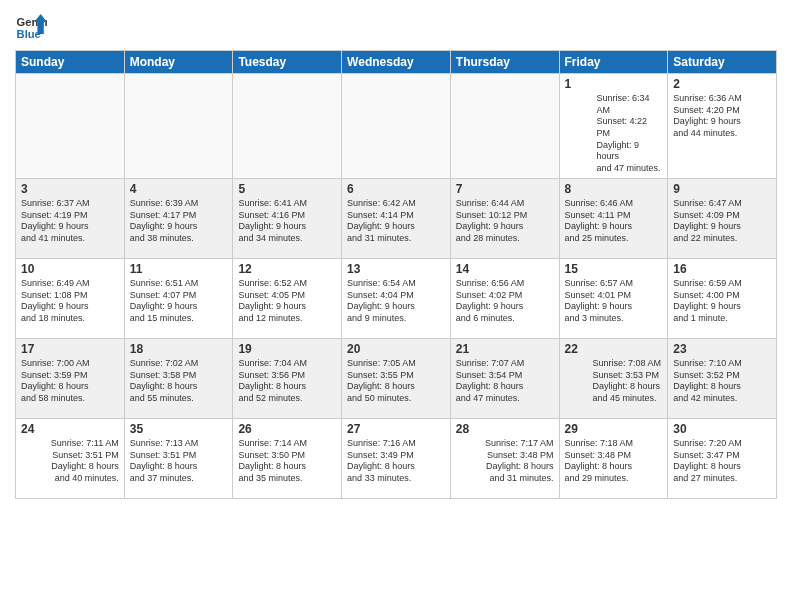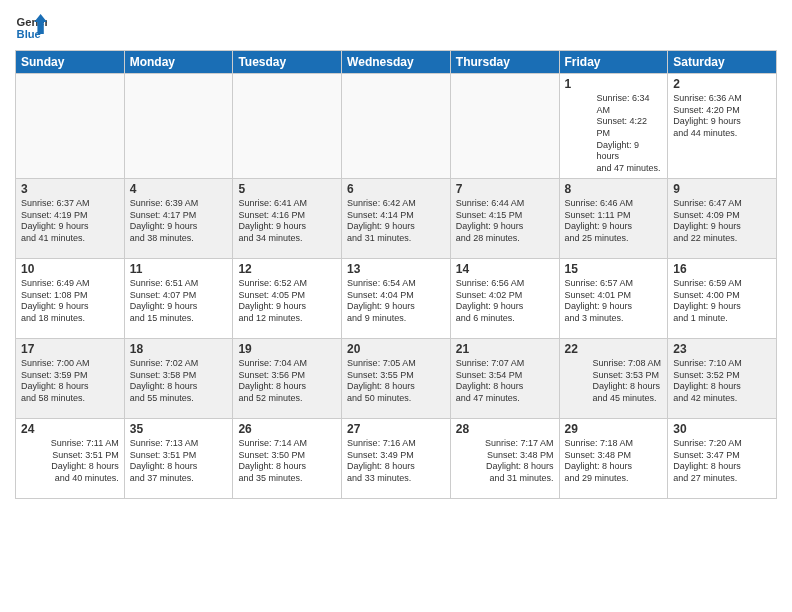--- a/index.html
+++ b/index.html
@@ -157,28 +157,28 @@
           <td>
             <span class="day-number">6</span>
             <div class="day-info" style="white-space: pre-line;">Sunrise: 6:42 AM
 Sunset: 4:14 PM
 Daylight: 9 hours
 and 31 minutes.</div>
           </td>
           <td>
             <span class="day-number">7</span>
             <div class="day-info" style="white-space: pre-line;">Sunrise: 6:44 AM
-Sunset: 4:15 PM
+Sunset: 10:12 PM
 Daylight: 9 hours
 and 28 minutes.</div>
           </td>
           <td>
             <span class="day-number">8</span>
             <div class="day-info" style="white-space: pre-line;">Sunrise: 6:46 AM
-Sunset: 1:11 PM
+Sunset: 4:11 PM
 Daylight: 9 hours
 and 25 minutes.</div>
           </td>
           <td>
             <span class="day-number">9</span>
             <div class="day-info" style="white-space: pre-line;">Sunrise: 6:47 AM
 Sunset: 4:09 PM
 Daylight: 9 hours
 and 22 minutes.</div>
           </td>

